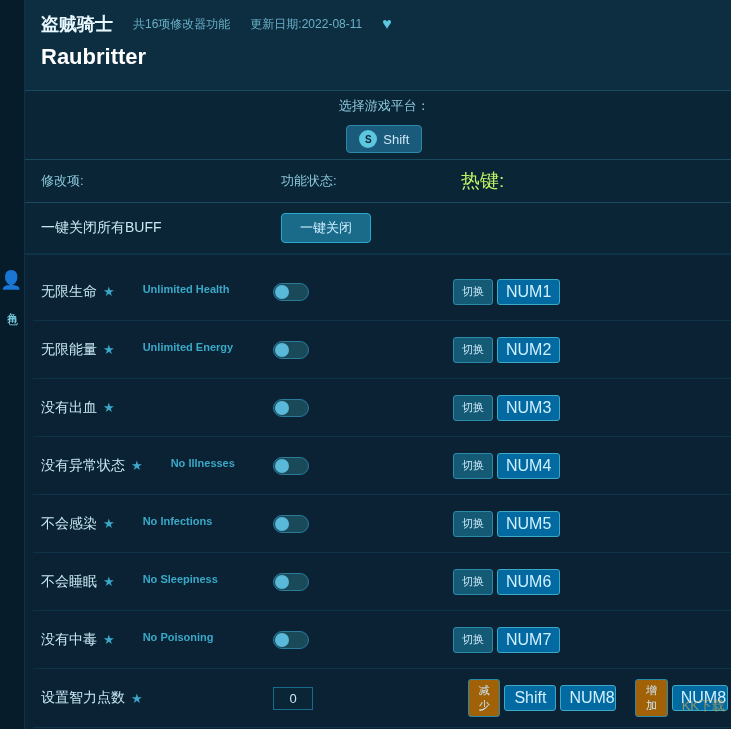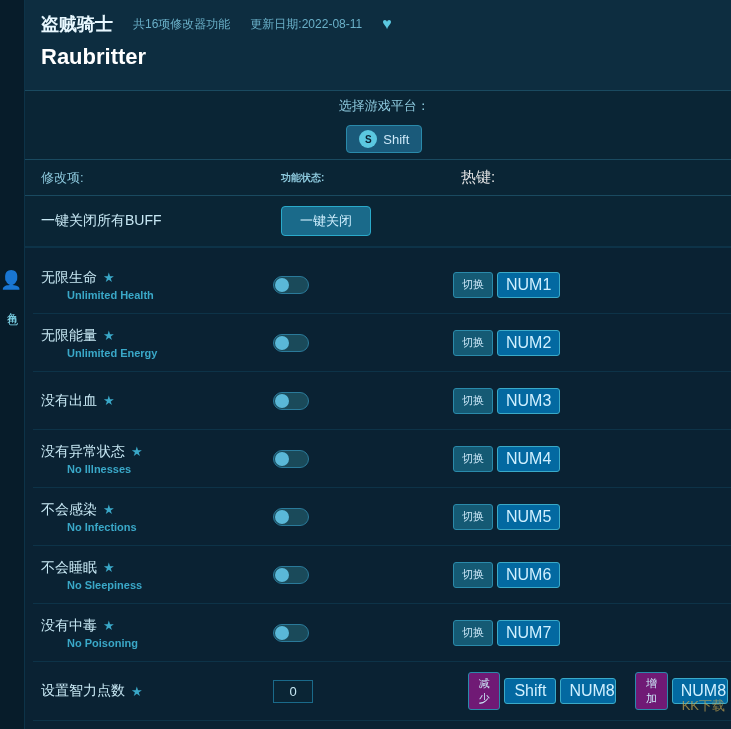--- a/index.html
+++ b/index.html
@@ -138,28 +138,27 @@
       background: #0a2535;
       border-bottom: 1px solid #1a4a60;
     }
     .col-modify {
       width: 240px;
       font-size: 13px;
       color: #8cc8dc;
     }
     .col-status {
       width: 180px;
-      font-size: 10px;
+      font-size: 13px;
       color: #8cc8dc;
-      font-weight: bold;
     }
     .col-hotkey {
       flex: 1;
-      font-size: 15px;
-      color: #e5e5e5;
+      font-size: 19px;
+      color: #bef264;
     }
 
     
     .onekey-row {
       display: flex;
       align-items: center;
       padding: 10px 16px;
       background: #0a2535;
       border-bottom: 2px solid #0d3348;
       margin-bottom: 8px;
@@ -195,21 +194,21 @@
       display: flex;
       align-items: center;
       padding: 10px 8px;
       border-bottom: 1px solid #0d3348;
       min-height: 58px;
     }
 
     .mod-name-col {
       width: 232px;
       display: flex;
-      flex-direction: column;
+      flex-direction: row;
       gap: 2px;
     }
     .mod-name-cn {
       font-size: 14px;
       color: #c8e8f4;
       display: flex;
       align-items: center;
       gap: 6px;
     }
     .mod-name-en {
@@ -283,21 +282,21 @@
     .value-display {
       background: #0a2535;
       border: 1px solid #1a6a8a;
       color: #c8e8f4;
       font-size: 13px;
       padding: 3px 12px;
       min-width: 40px;
       text-align: center;
     }
     .value-btn {
-      background: #701a75;
+      background: #a16207;
       border: 1px solid #2a8aaa;
       border-radius: 3px;
       color: #cce8f8;
       font-size: 11px;
       padding: 3px 6px;
       cursor: pointer;
       margin-left: 15px;
     }
 
     

